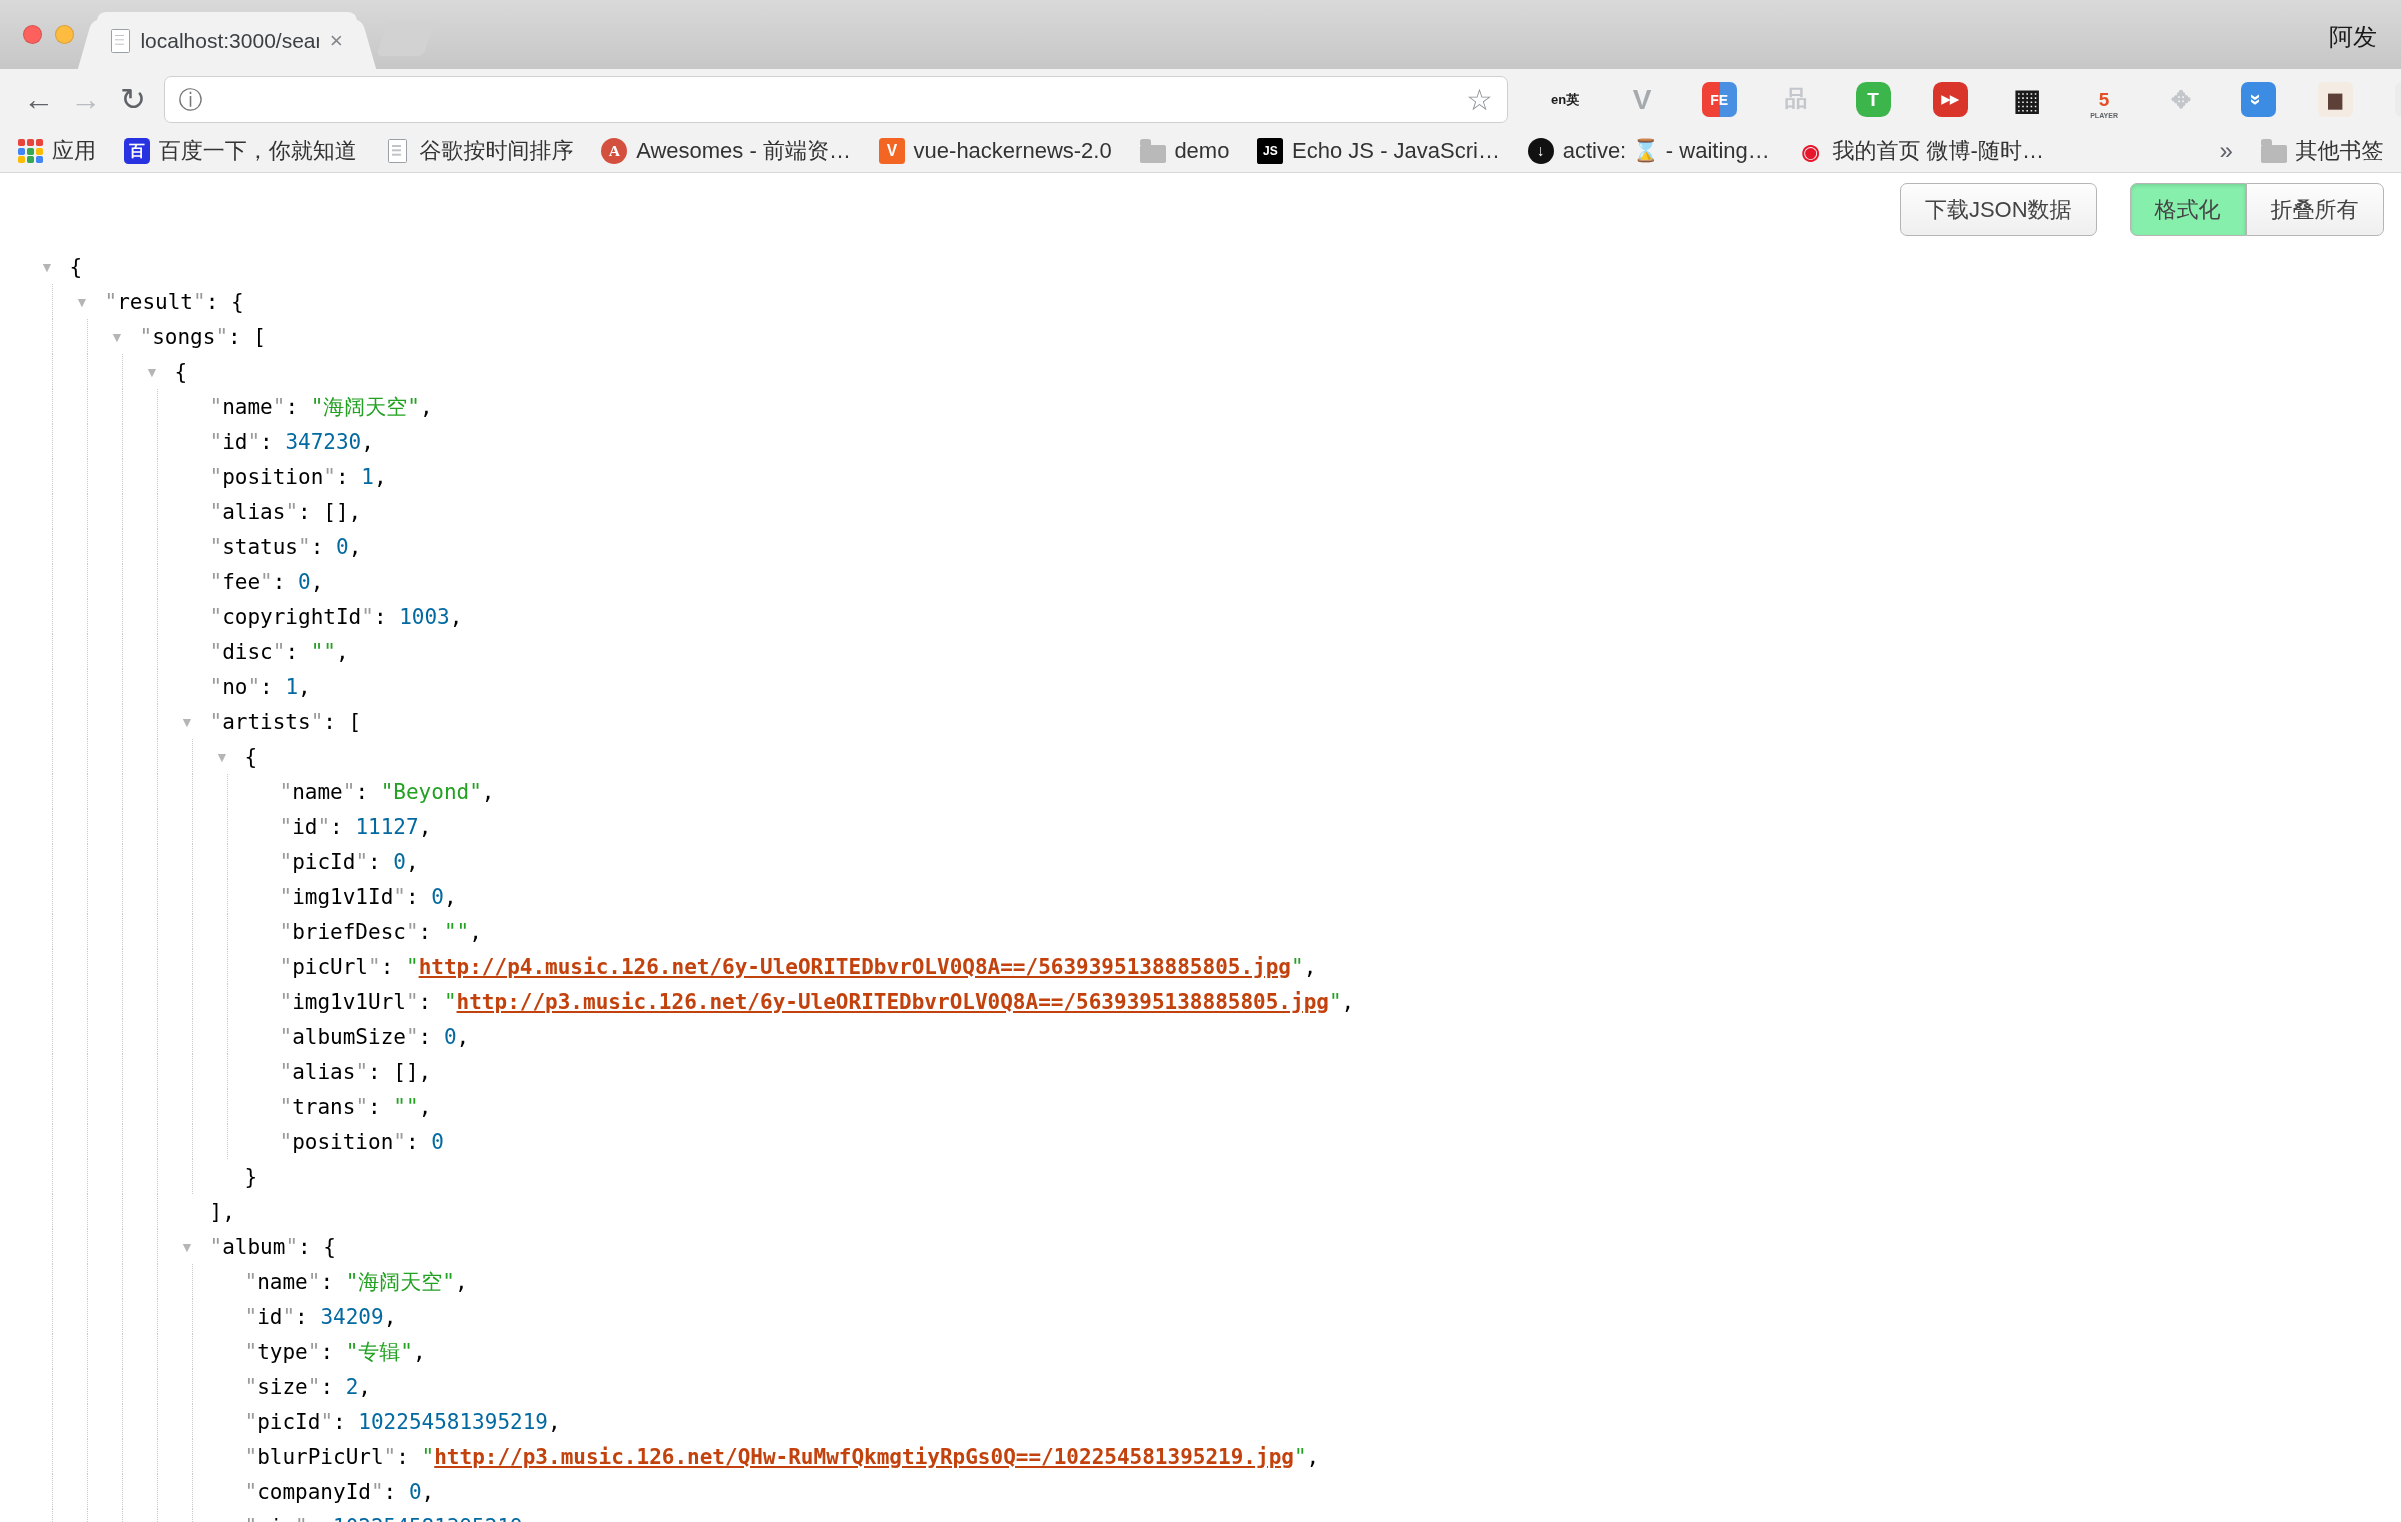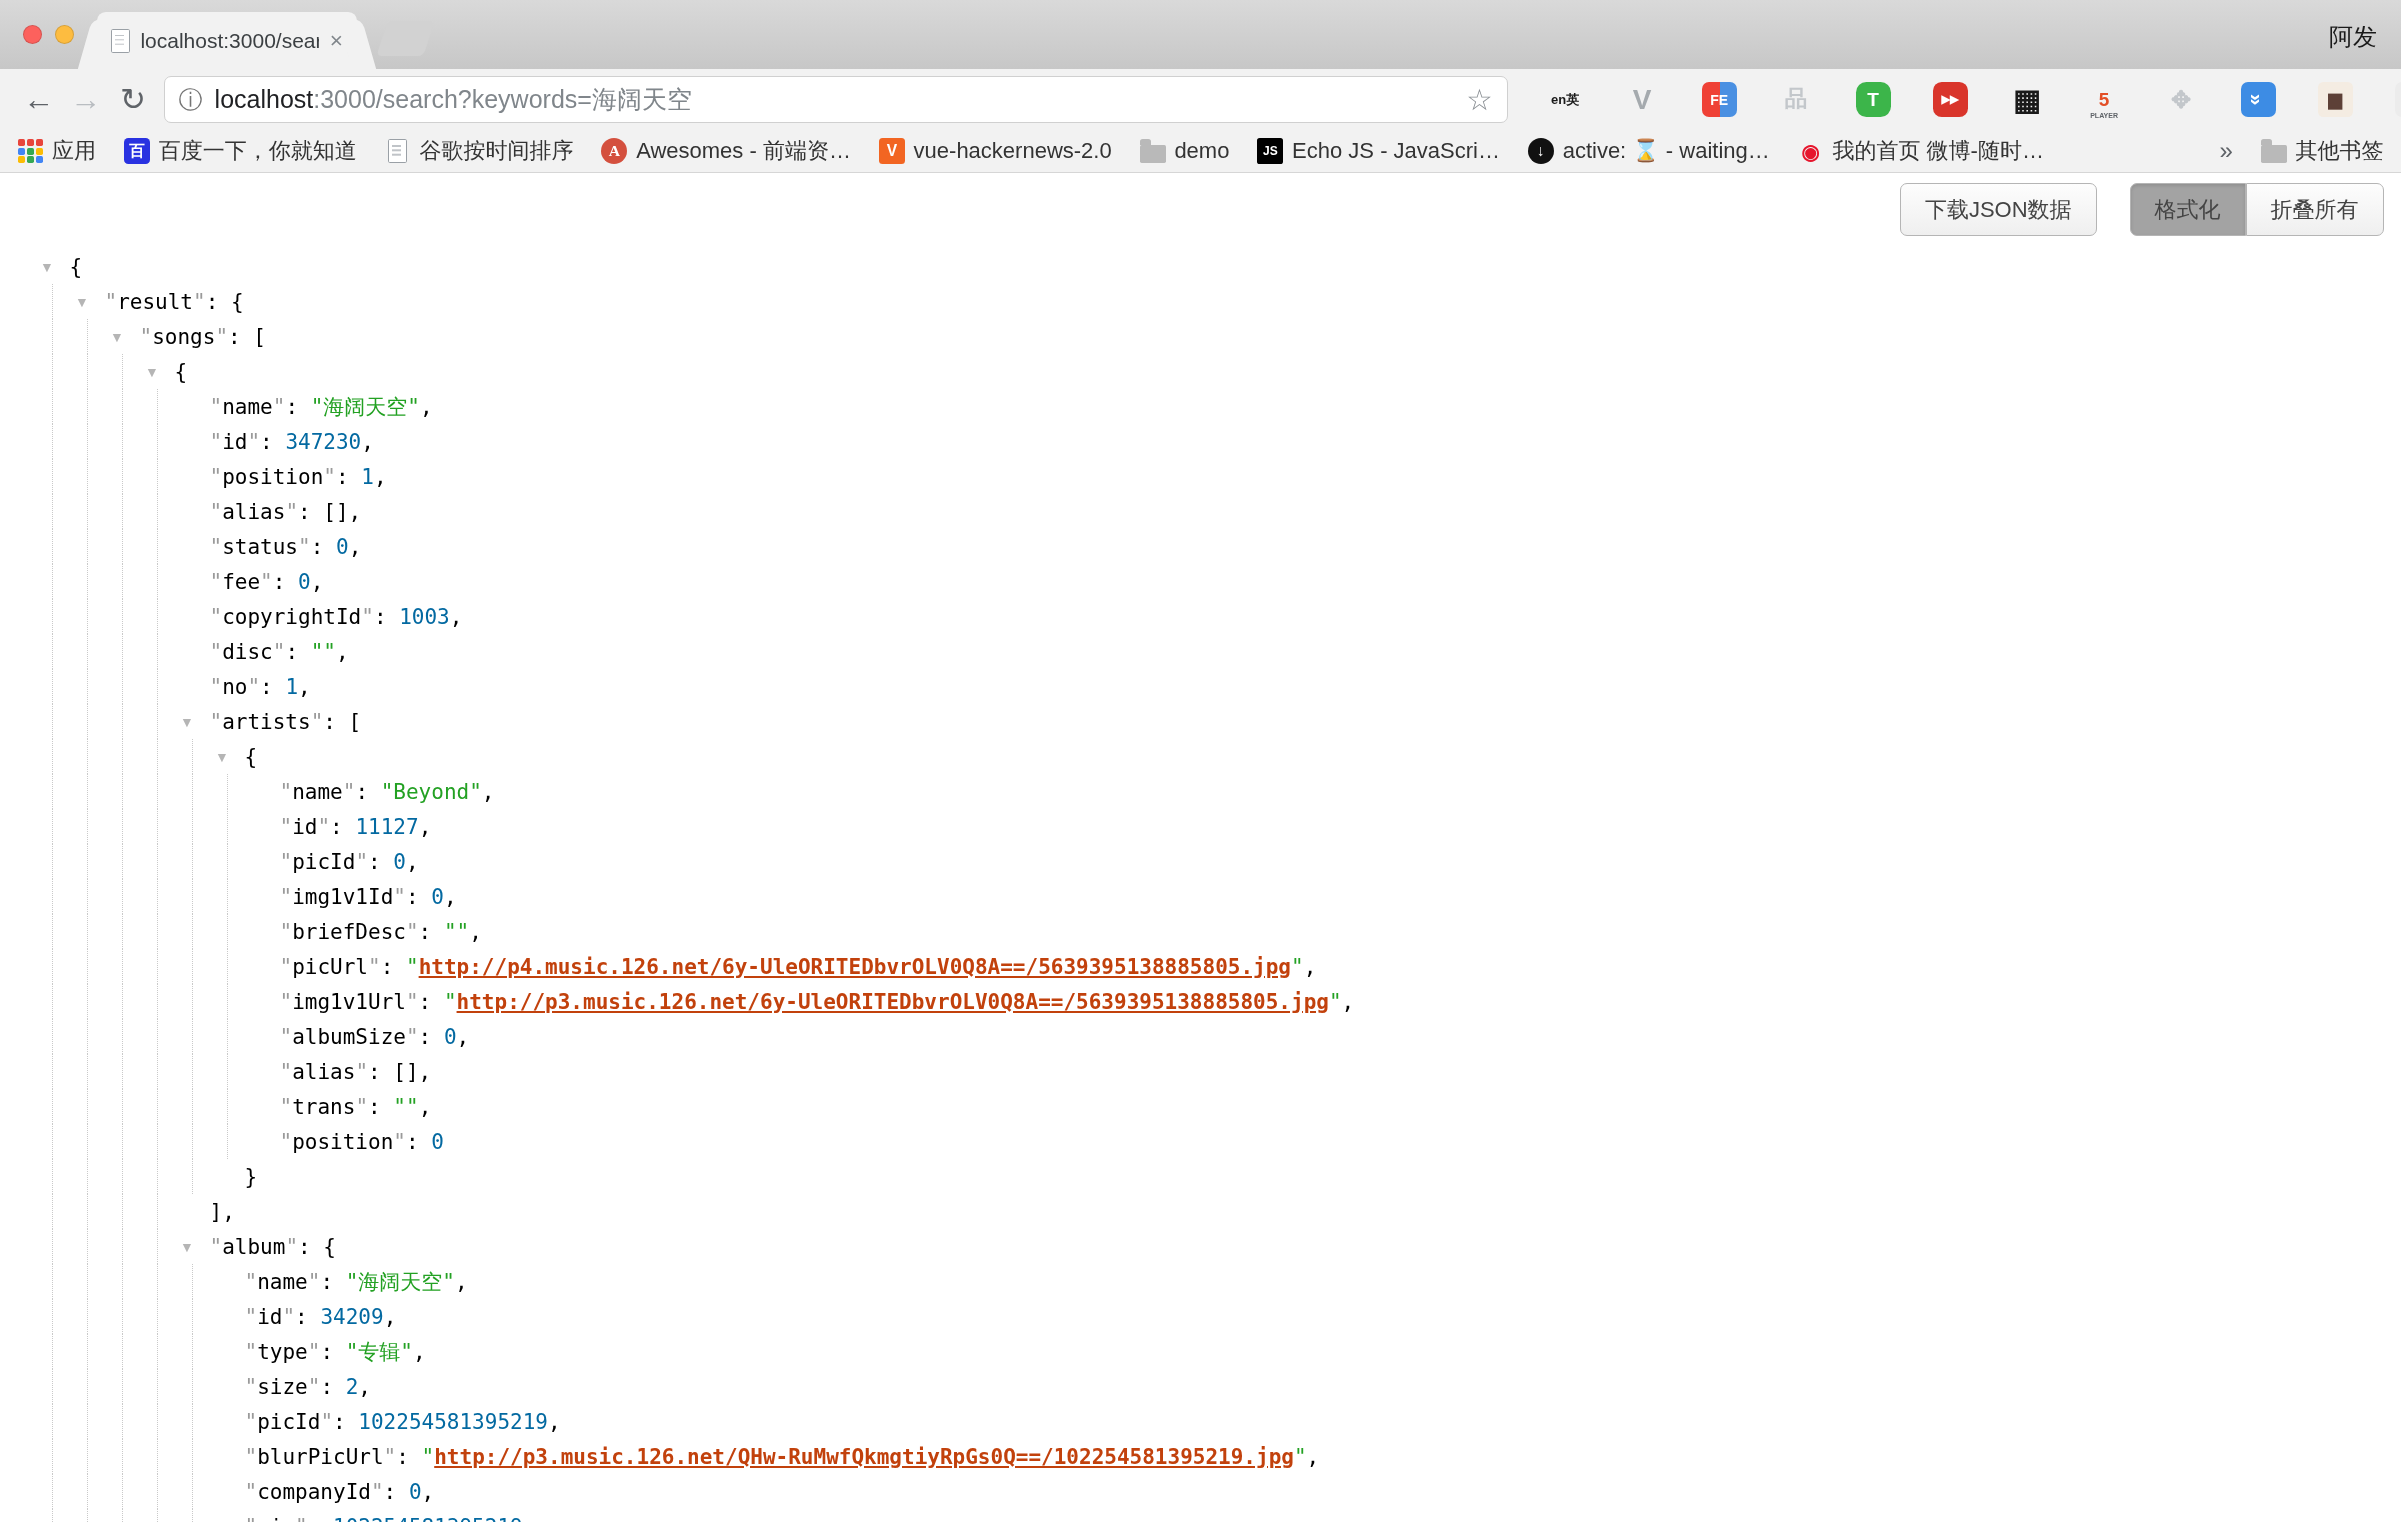--- a/index.html
+++ b/index.html
@@ -66,21 +66,21 @@
 
   
   .content { position:relative; height:1349px; background:#fff; }
   .actions { position:absolute; top:10.4px; right:17.4px; display:flex; gap:33px; }
   .btn { font-size:22px; color:#444; background:linear-gradient(#fdfdfd,#efefef);
          border:1.7px solid #b5b5b5; border-radius:7px; padding:10.4px 24px;
          font-family:"Liberation Sans",sans-serif; }
   .btn-group { display:flex; }
   .btn-group .btn:first-child { border-radius:7px 0 0 7px; border-right:0.9px solid #b5b5b5; }
   .btn-group .btn:last-child  { border-radius:0 7px 7px 0; border-left:0.9px solid #b5b5b5; }
-  .btn.active { background:#a3a3a3; box-shadow:inset 0 1.7px 3.5px rgba(0,0,0,.12);text-align:center; }
+  .btn.active { background:#86efac; box-shadow:inset 0 1.7px 3.5px rgba(0,0,0,.12);text-align:center; }
 
   .json { padding:76px 0 0 40px; font-family:"DejaVu Sans Mono","Liberation Mono",monospace;
           font-size:21px; color:#000; }
   .line { height:35px; display:flex; align-items:center; white-space:pre; }
   .g { width:35px; height:35px; flex:none; position:relative; }
   .g::before { content:""; position:absolute; left:12px; top:0; height:35px;
                border-left:1.7px dotted #c9c9c9; }
   .tw { width:29.5px; flex:none; color:#b5b5b5; font-size:14px;
         font-family:"Liberation Sans",sans-serif; }
   .tq { color:#9a9a9a; }
@@ -107,21 +107,20 @@
   <div class="newtab"></div>
   <div class="profile">阿发</div>
 </div>
 
 <div class="toolbar">
   <span class="navbtn">←</span>
   <span class="navbtn dis">→</span>
   <span class="navbtn">↻</span>
   <div class="omnibox">
     <span class="info-i">ⓘ</span>
-    <span><span class="url-host">localhost</span><span class="url-rest">:3000/search?keywords=海阔天空</span></span>
     <span class="star">☆</span>
   </div>
   <div class="ext-row" id="ext-row">
       <span class="ic">
         <span style="color: rgb(26, 26, 26); font-size: 13px; line-height: 1;">en英</span>
       </span>
       <span class="ic">
         <span style="color: rgb(165, 170, 174); font-size: 28px; line-height: 1;">V</span>
       </span>
       <span class="ic" style="background: linear-gradient(90deg, rgb(239, 65, 54) 50%, rgb(74, 144, 226) 50%); border-radius: 7px;">

